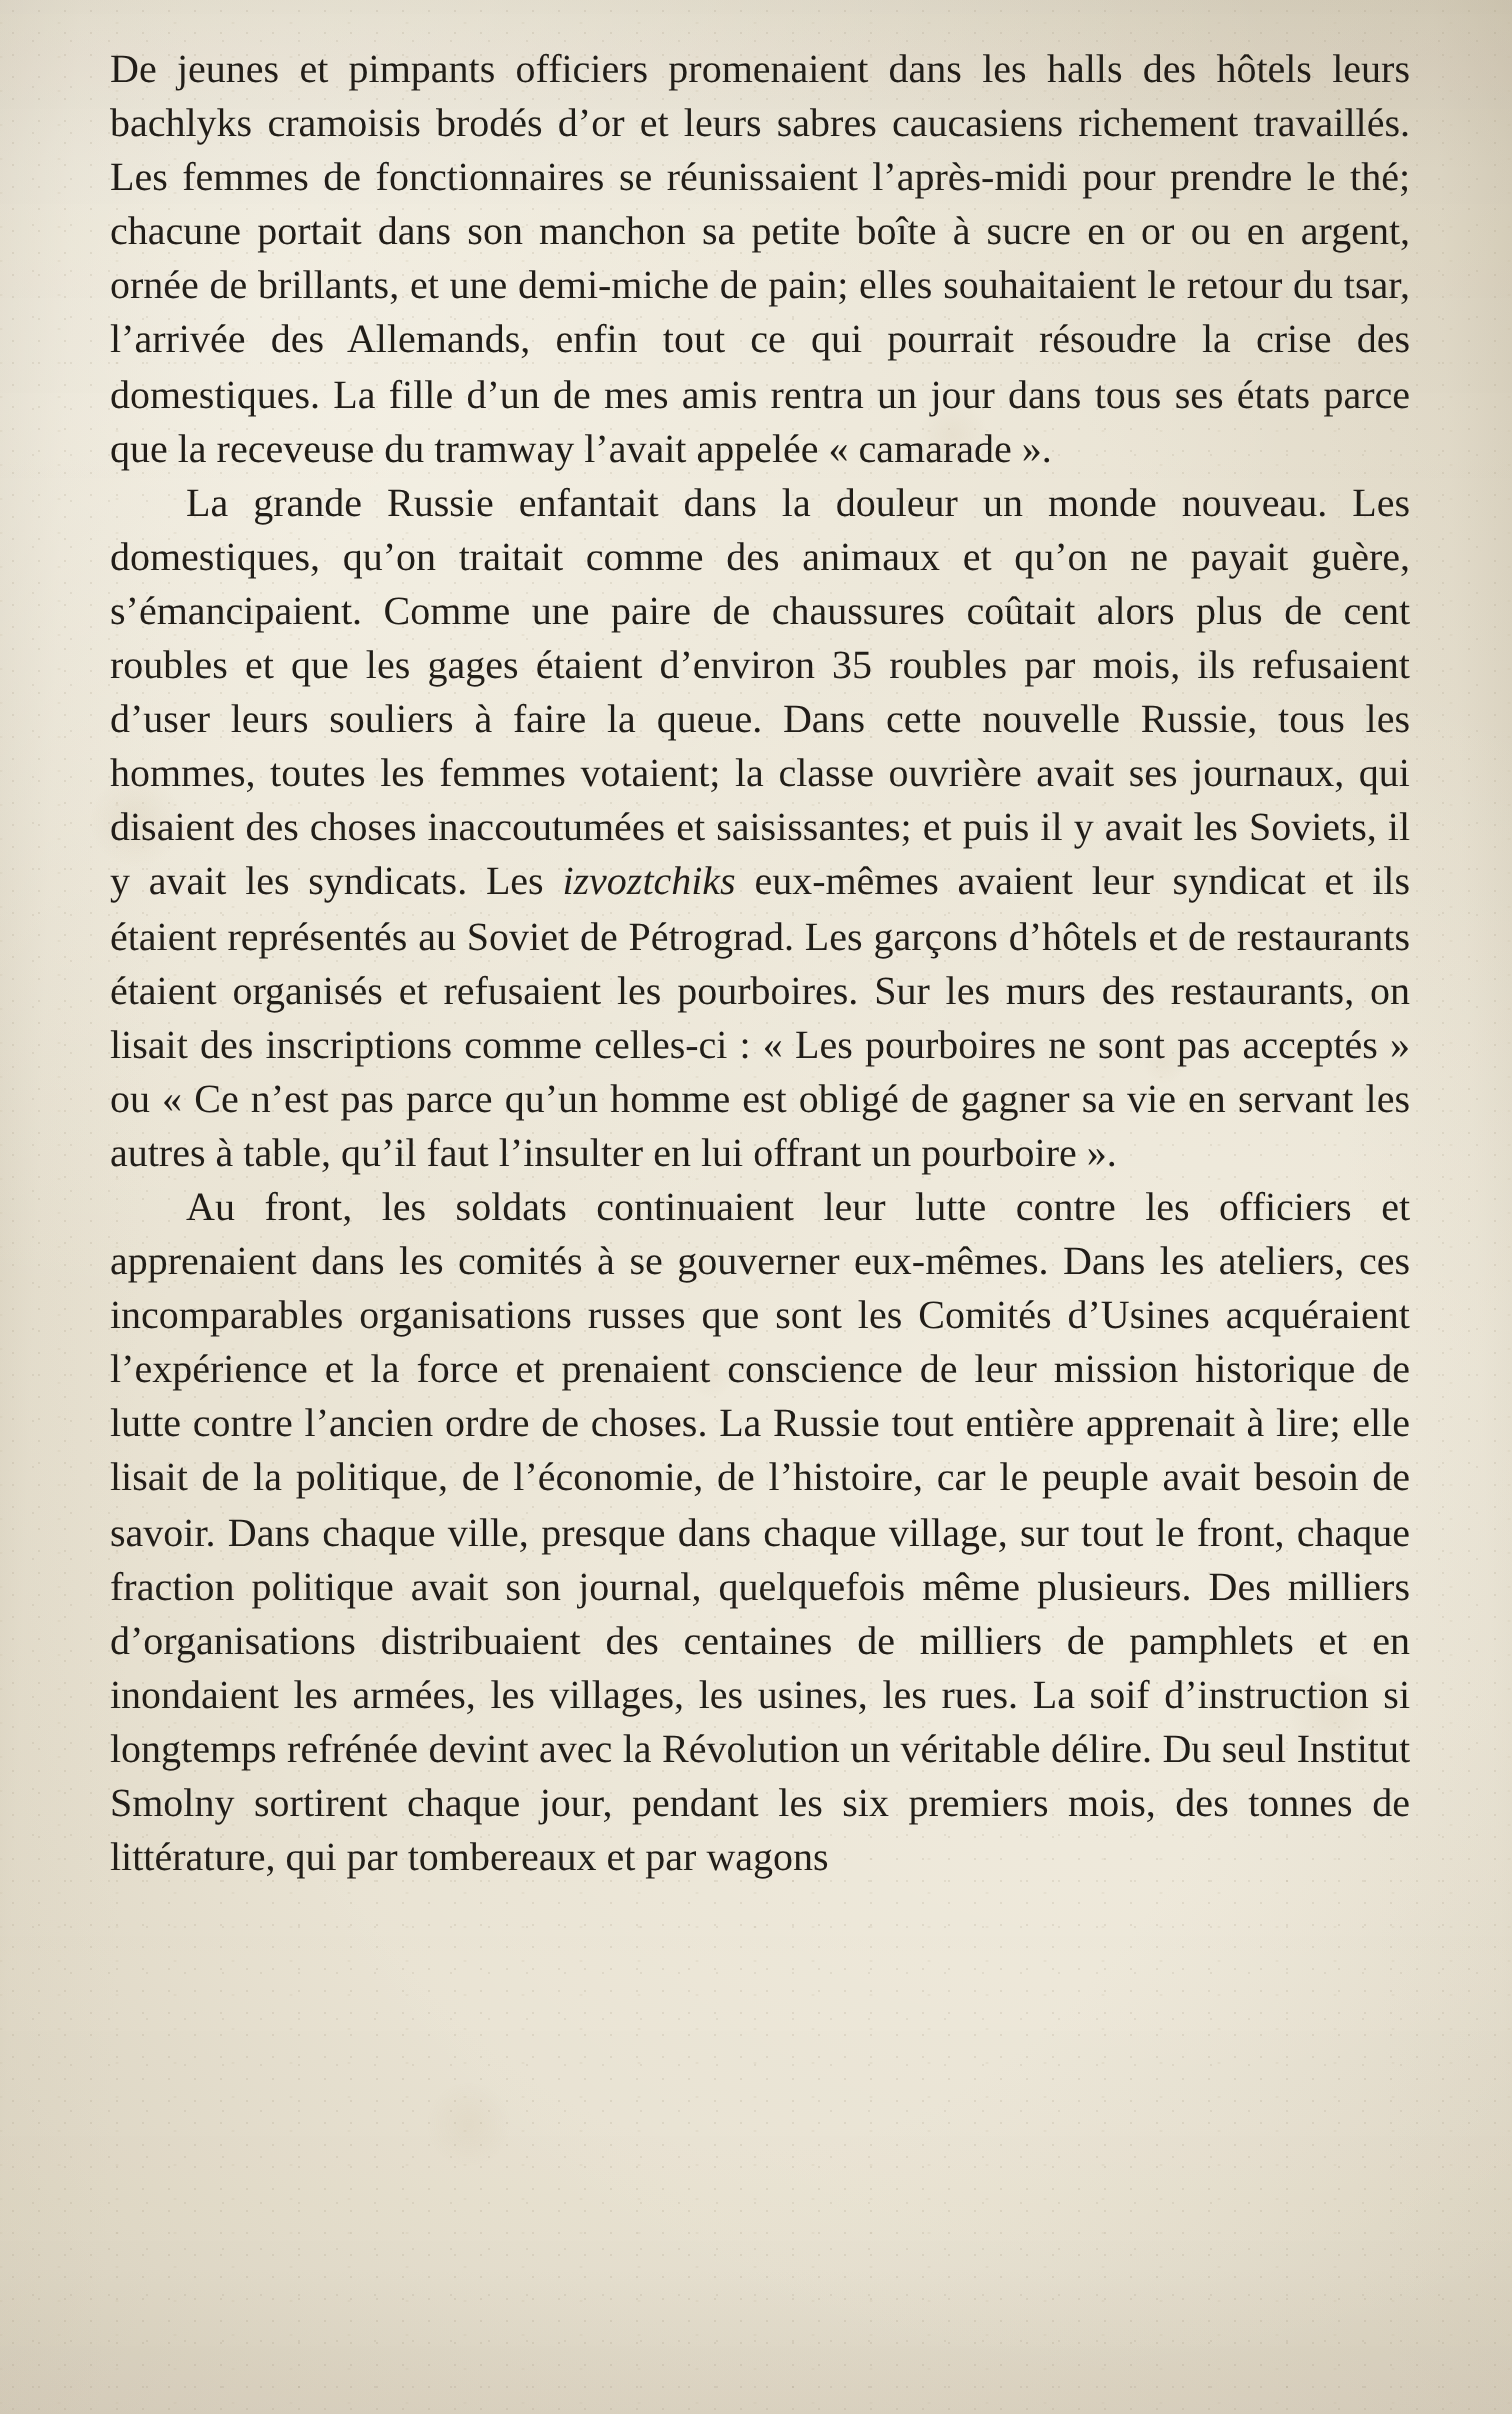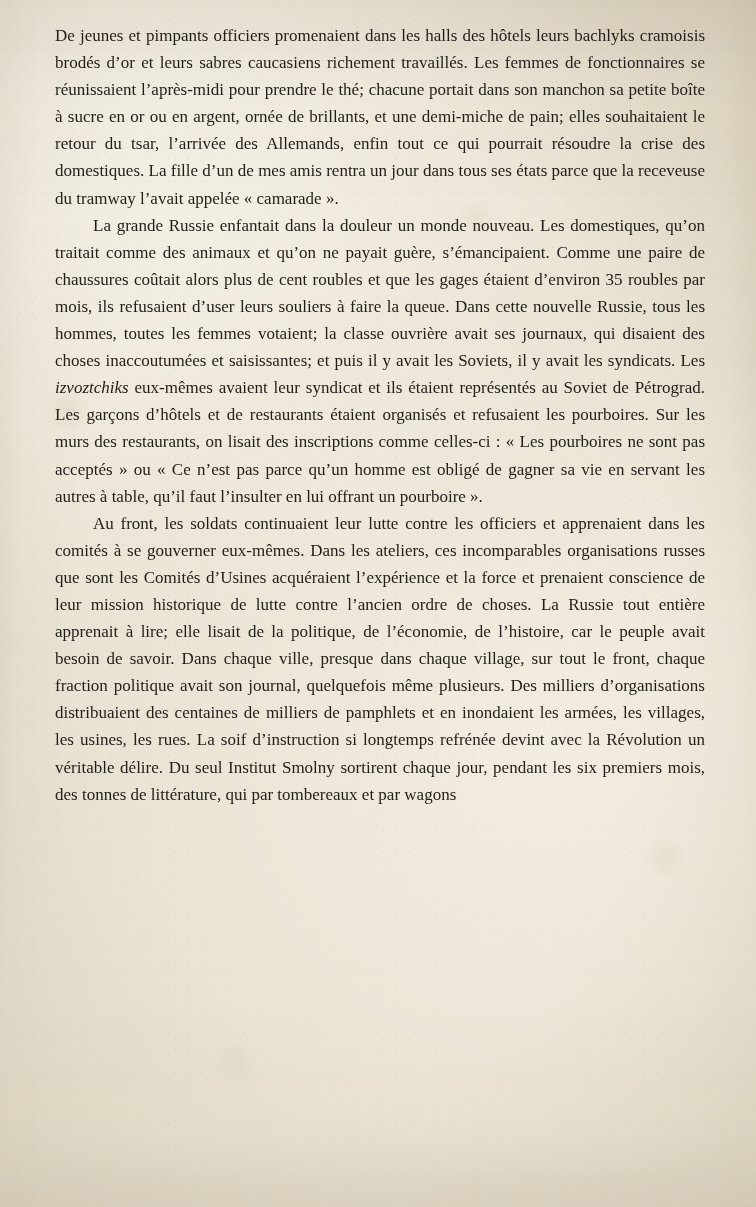--- a/index.html
+++ b/index.html
@@ -53,21 +53,21 @@
       radial-gradient(circle at 47% 57%, rgba(171,146,106,0.14) 0%, rgba(171,146,106,0) 1.4%),
       radial-gradient(circle at 77% 44%, rgba(171,146,106,0.15) 0%, rgba(171,146,106,0) 1.2%);
   }
 
   .textblock {
     position: absolute;
     left: 55px;
     top: 22px;
     width: 650px;
     font-family: "Liberation Serif", "DejaVu Serif", serif;
-    font-size: 17px;
+    font-size: 20px;
     line-height: 27.1px;
     color: #211d18;
     text-align: justify;
     text-justify: inter-word;
     -webkit-font-smoothing: none;
   }
 
   .textblock p {
     margin: 0;
     text-indent: 38px;

